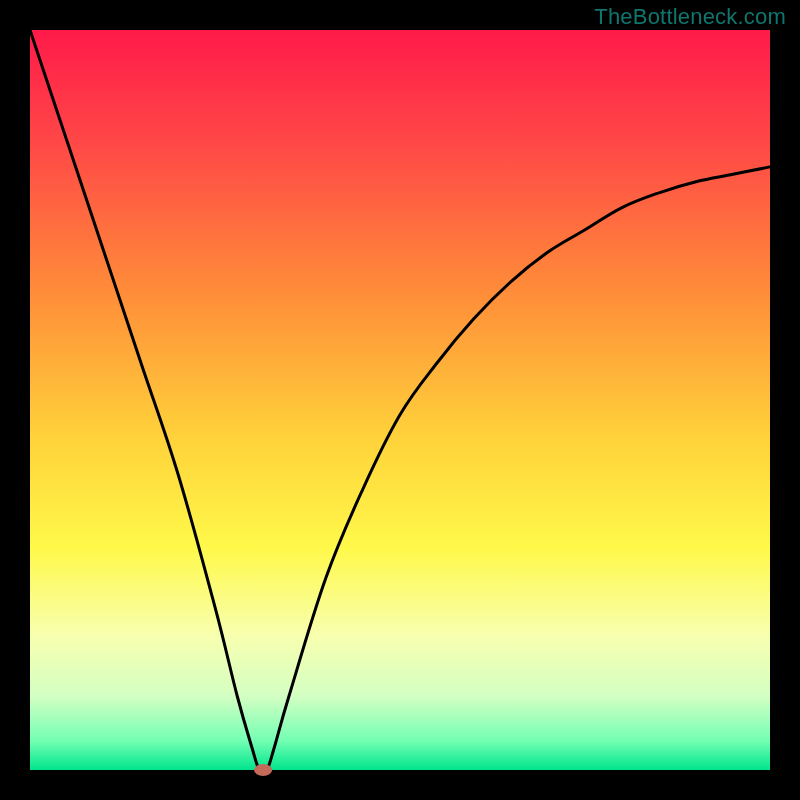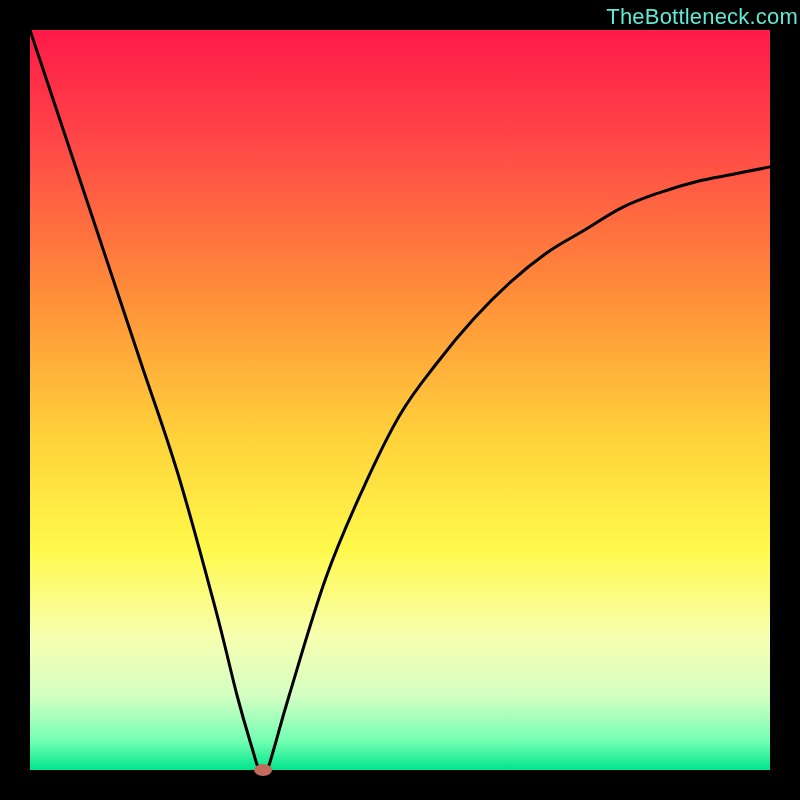--- a/index.html
+++ b/index.html
@@ -13,22 +13,22 @@
   }
   .frame {
     position: relative;
     width: 800px;
     height: 800px;
     background: #000;
   }
   .watermark {
     position: absolute;
     top: 4px;
-    right: 2px;
-    color: #5eead4;
+    right: 14px;
+    color: #0f766e;
     font-size: 22px;
     font-weight: 500;
     letter-spacing: 0.2px;
     user-select: none;
   }
   svg {
     display: block;
   }
 </style>
 </head>

